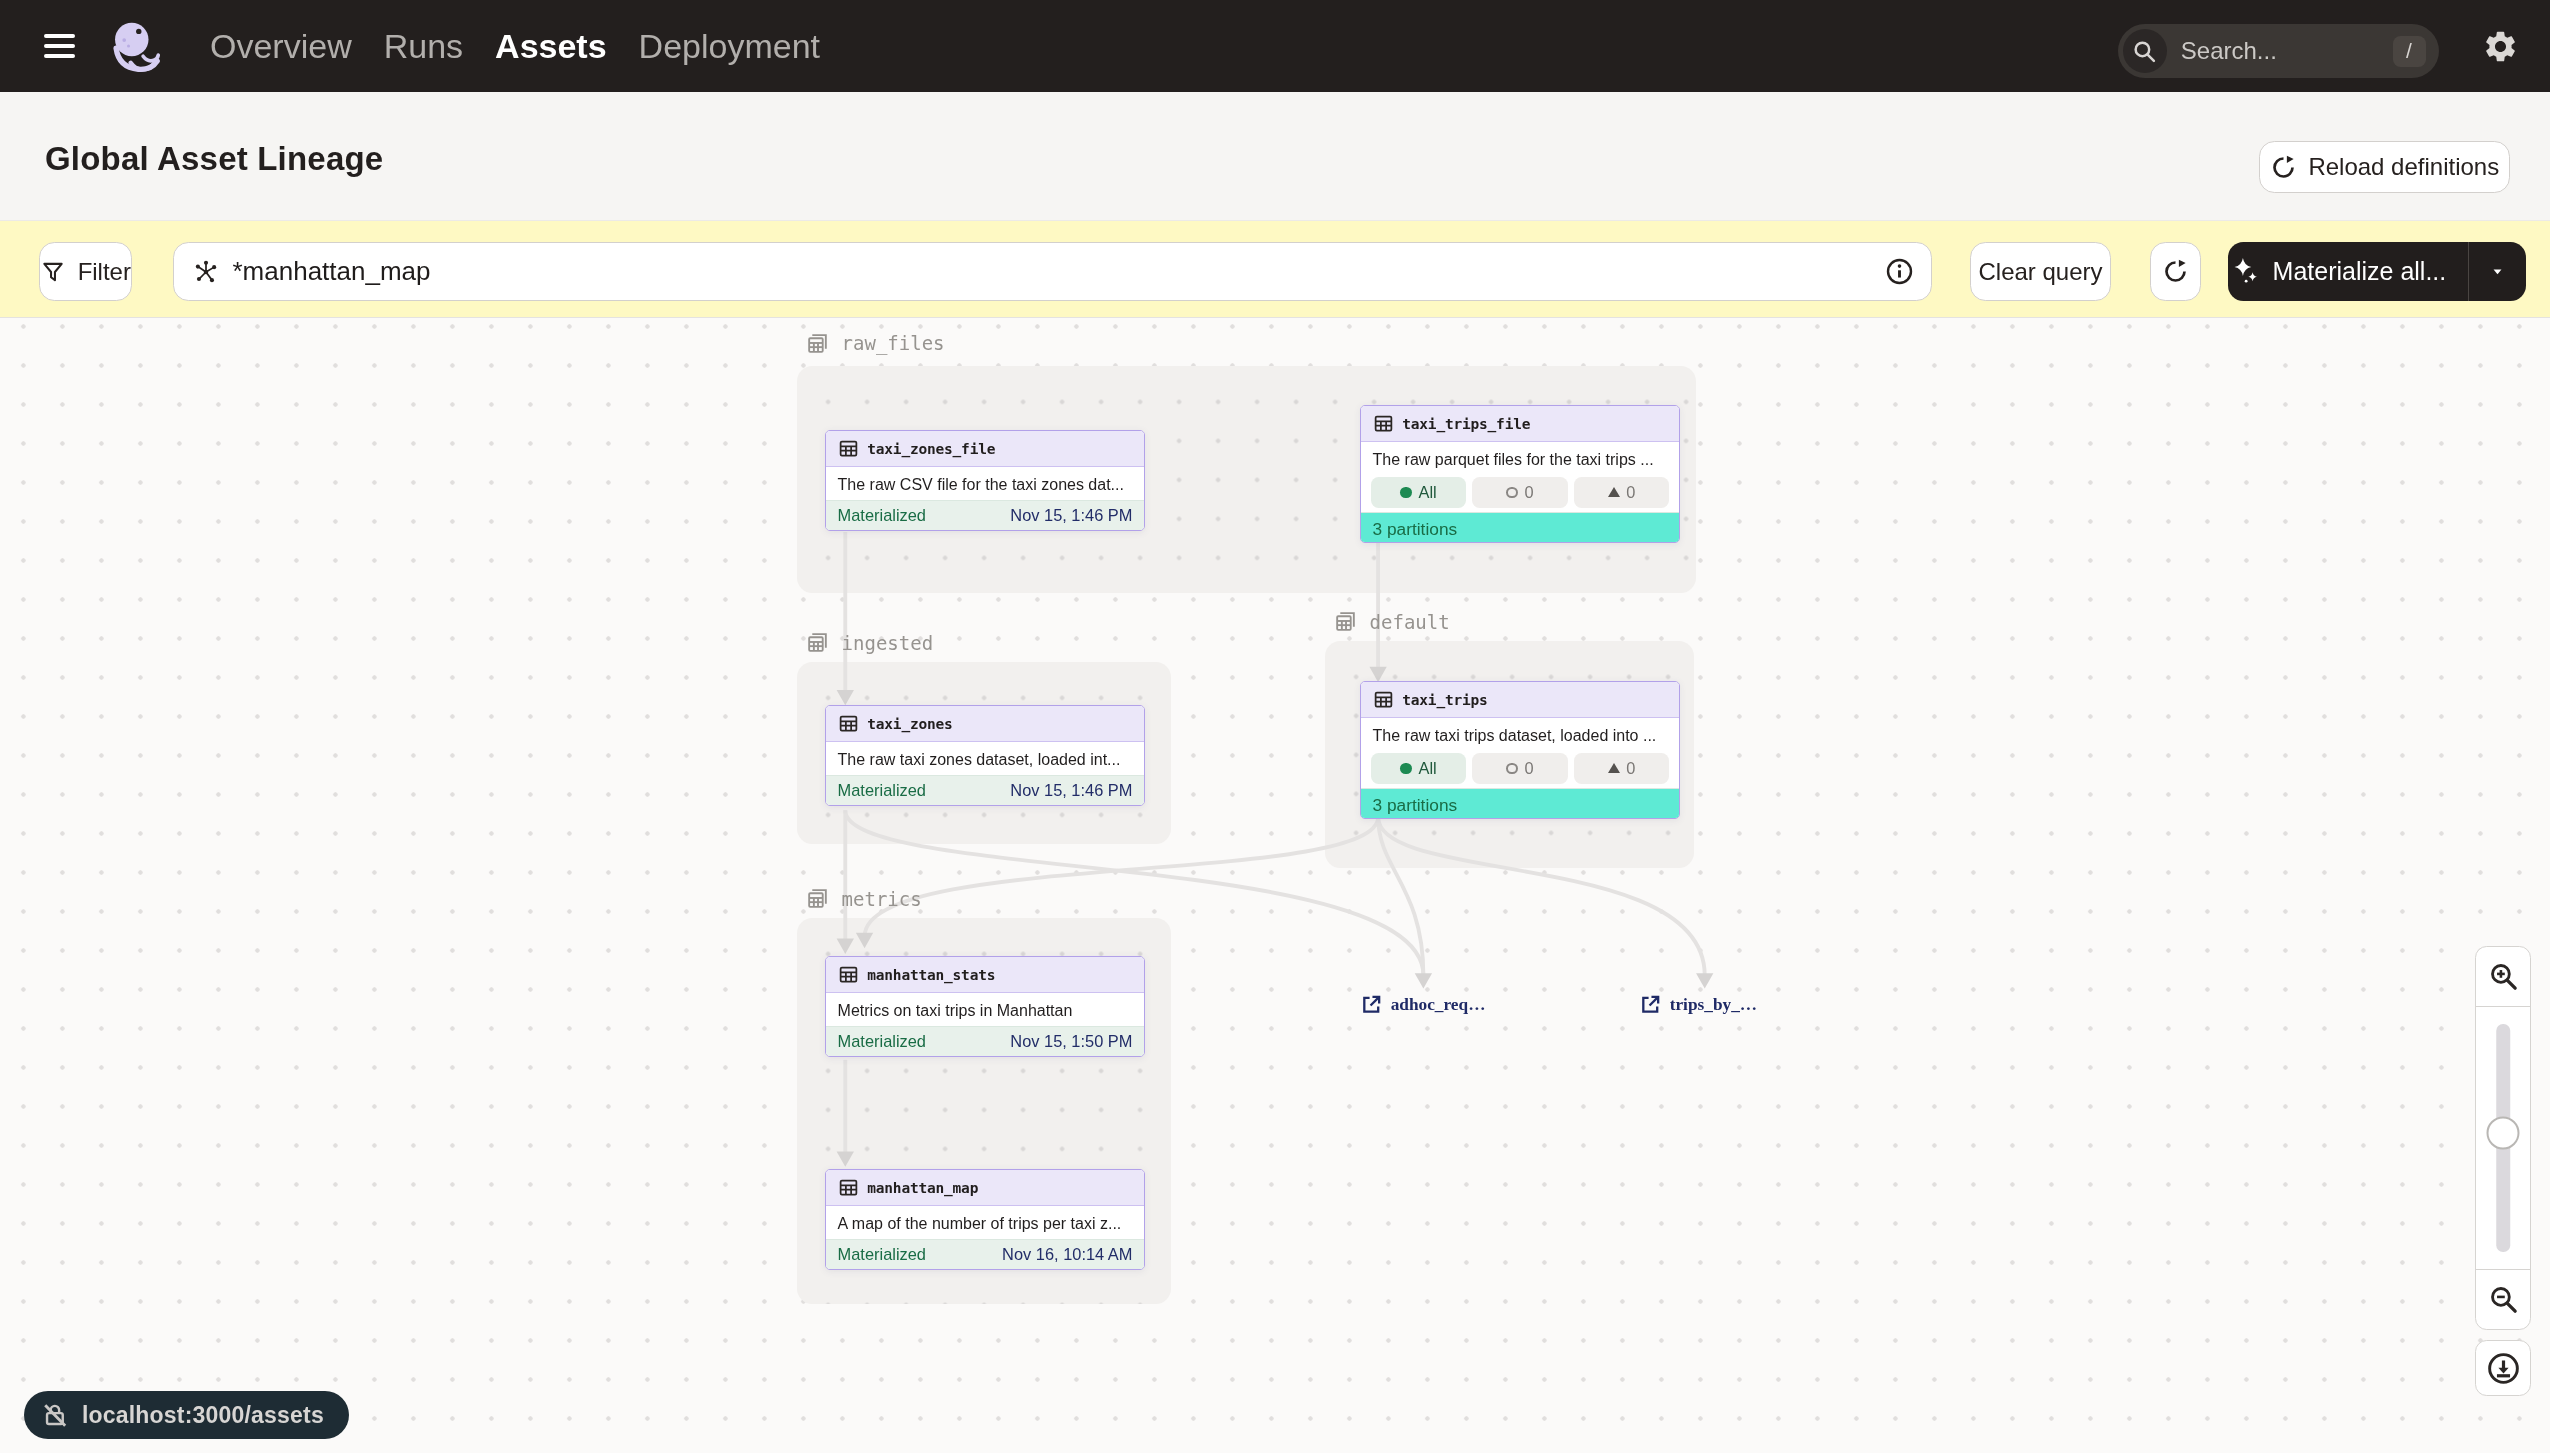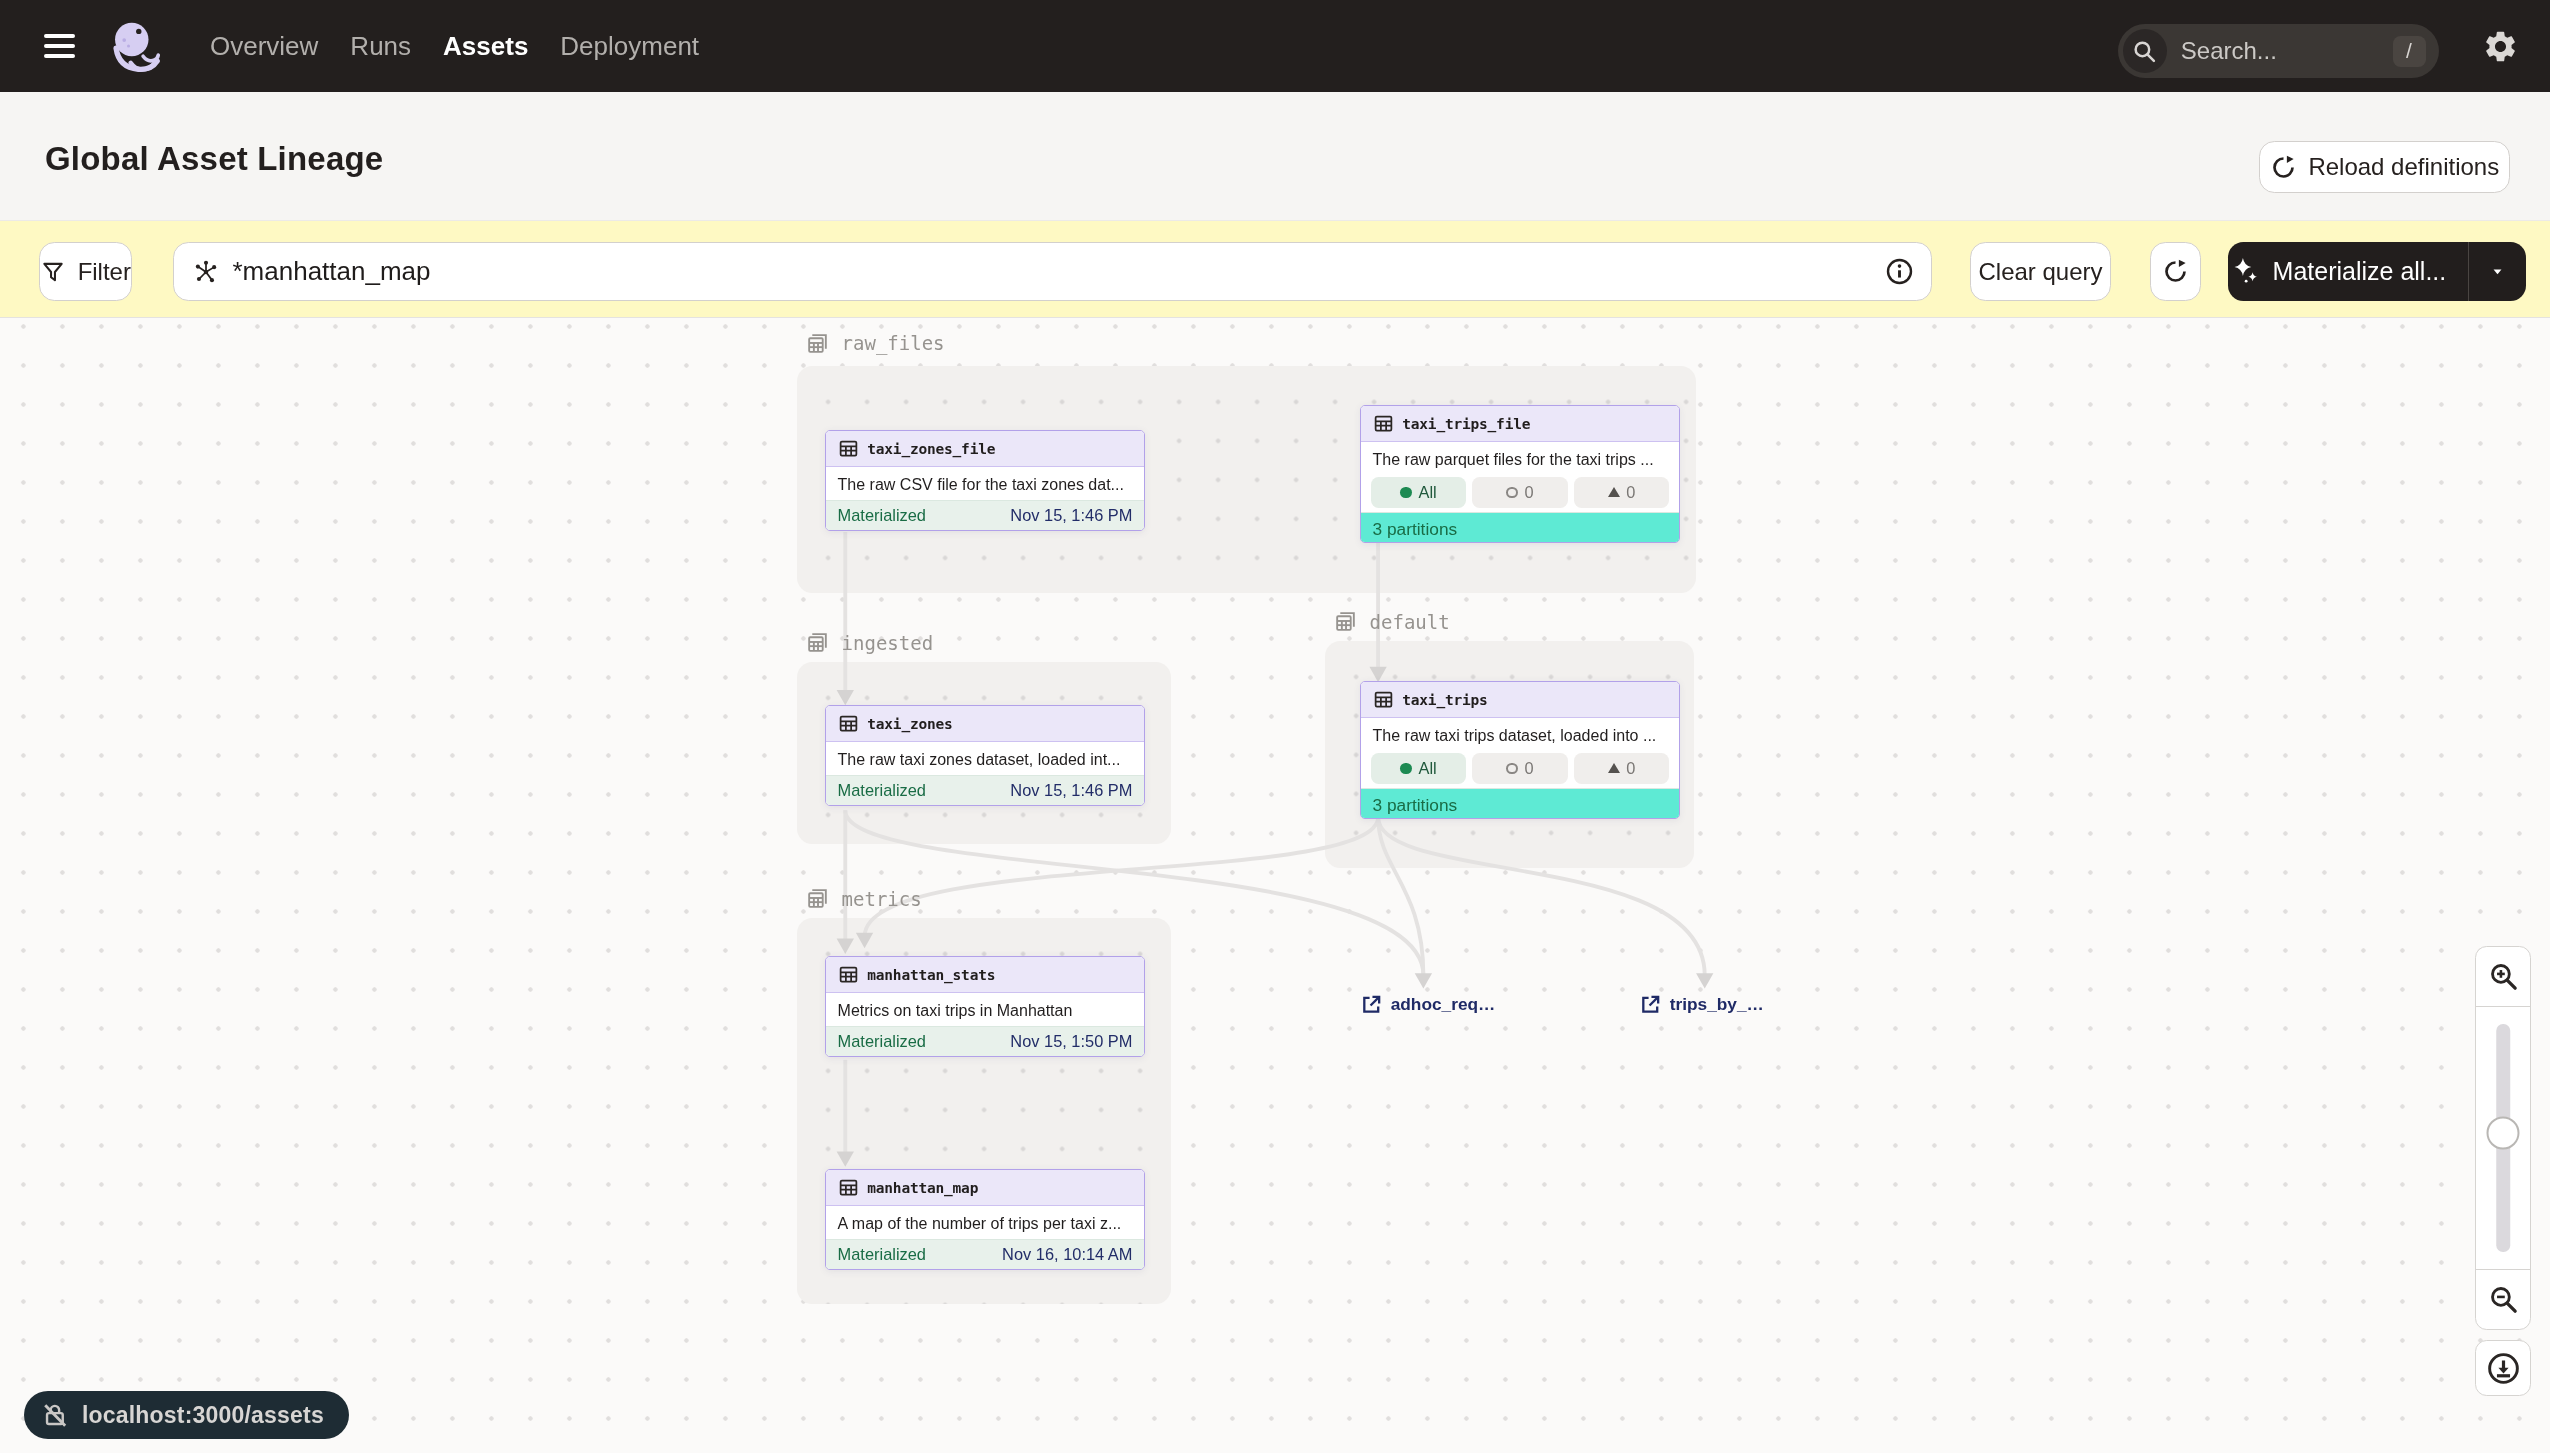--- a/index.html
+++ b/index.html
@@ -7,21 +7,21 @@
 body{font-family:"Liberation Sans",sans-serif;background:#f6f5f3;color:#26211f}
 .mono{font-family:"DejaVu Sans Mono",monospace}
 #app{position:relative;width:2550px;height:1453px}
 
 
 .navbar{position:absolute;top:0;left:0;width:2550px;height:92px;background:#231f1e}
 .hamburger{position:absolute;left:44px;top:34px;width:31px;height:24px;display:flex;flex-direction:column;justify-content:space-between;cursor:pointer}
 .hamburger span{display:block;height:4.3px;background:#fff;border-radius:1.9px}
 .logo{position:absolute;left:108px;top:19px;width:54px;height:54px}
 .nav-links{position:absolute;left:210px;top:0;height:92px;display:flex;align-items:center;gap:32px}
-.nav-link{font-size:26px;color:#b2afac}
+.nav-link{font-size:34px;color:#b2afac}
 .nav-link.active{color:#fff;font-weight:bold}
 .search-pill{position:absolute;left:2118px;top:24px;width:321px;height:54px;background:#3b3734;border-radius:27px;display:flex;align-items:center}
 .search-circle{width:44px;height:44px;border-radius:50%;background:#2b2726;margin-left:4.8px;display:flex;align-items:center;justify-content:center}
 .search-text{font-size:24px;color:#ccc9c6;margin-left:14px;flex:1}
 .kbd{width:33px;height:31px;margin-right:13.5px;background:#4a4541;border-radius:7.7px;color:#d8d5d2;font-size:21px;display:flex;align-items:center;justify-content:center}
 .gear{position:absolute;left:2479px;top:25px;width:42px;height:42px;display:flex;align-items:center;justify-content:center}
 
 
 .page-head{position:absolute;top:92px;left:0;width:2550px;height:129px;background:#f6f5f3;border-bottom:1px solid #eceae7}
 .page-title{position:absolute;left:45px;top:48px;font-size:33px;font-weight:bold;color:#231f1e;letter-spacing:0.2px}
@@ -55,21 +55,21 @@
 .node-foot{display:flex;align-items:center;justify-content:space-between;background:#e8f1eb;border-top:1px solid #dbe8e0;padding:5.8px 11.6px;height:30px;font-size:16.4px}
 .mat-label{color:#196c45}
 .ts{color:#222d68}
 .pill-row{display:flex;gap:5.8px;padding:1.9px 9.6px 5.8px 9.6px;height:37px}
 .pill{flex:1;height:31px;border-radius:7.7px;background:#f0eeec;display:flex;align-items:center;justify-content:center;gap:6.7px;font-size:16.4px;color:#7a7774}
 .pill.green{background:#e4eee7;color:#20593c}
 .pdot{width:11.6px;height:11.6px;border-radius:50%;background:#1d8a52}
 .pring{width:11.6px;height:11.6px;border-radius:50%;border:2.4px solid #8a8784}
 .ptri{width:0;height:0;border-left:6.7px solid transparent;border-right:6.7px solid transparent;border-bottom:10.6px solid #55524f}
 .part-foot{display:block;background:#5eead4;border-top:1px solid #dbe8e0;padding:5.8px 11.6px;height:30px;font-size:17.3px;color:#196c45}
-.ext-node{position:absolute;display:flex;align-items:center;gap:7.7px;font-family:Liberation Sans, sans-serif;font-weight:bold;font-size:17.3px;color:#1f2a66}
+.ext-node{position:absolute;display:flex;align-items:center;gap:7.7px;font-family:Liberation Serif, serif;font-weight:bold;font-size:17.3px;color:#1f2a66}
 
 
 .zoom-panel{position:absolute;left:2475px;top:628px;width:56px;height:384px;background:#fff;border:1.4px solid #d6d4d1;border-radius:11.6px;display:flex;flex-direction:column}
 .zoom-cell{height:60px;display:flex;align-items:center;justify-content:center}
 .zoom-cell.top{border-bottom:1.4px solid #d6d4d1}
 .zoom-cell.bottom{border-top:1.4px solid #d6d4d1}
 .slider-area{flex:1;position:relative}
 .slider-track{position:absolute;left:50%;transform:translateX(-50%);top:17.3px;bottom:17.3px;width:13.5px;background:#dbd9dd;border-radius:6.7px}
 .slider-thumb{position:absolute;left:50%;transform:translate(-50%,-50%);top:126px;width:33px;height:33px;border-radius:50%;background:#fff;border:2.9px solid #b9b7b4}
 .dl-btn{position:absolute;left:2475px;top:1022px;width:56px;height:56px;background:#fff;border:1.4px solid #d6d4d1;border-radius:11.6px;display:flex;align-items:center;justify-content:center}

